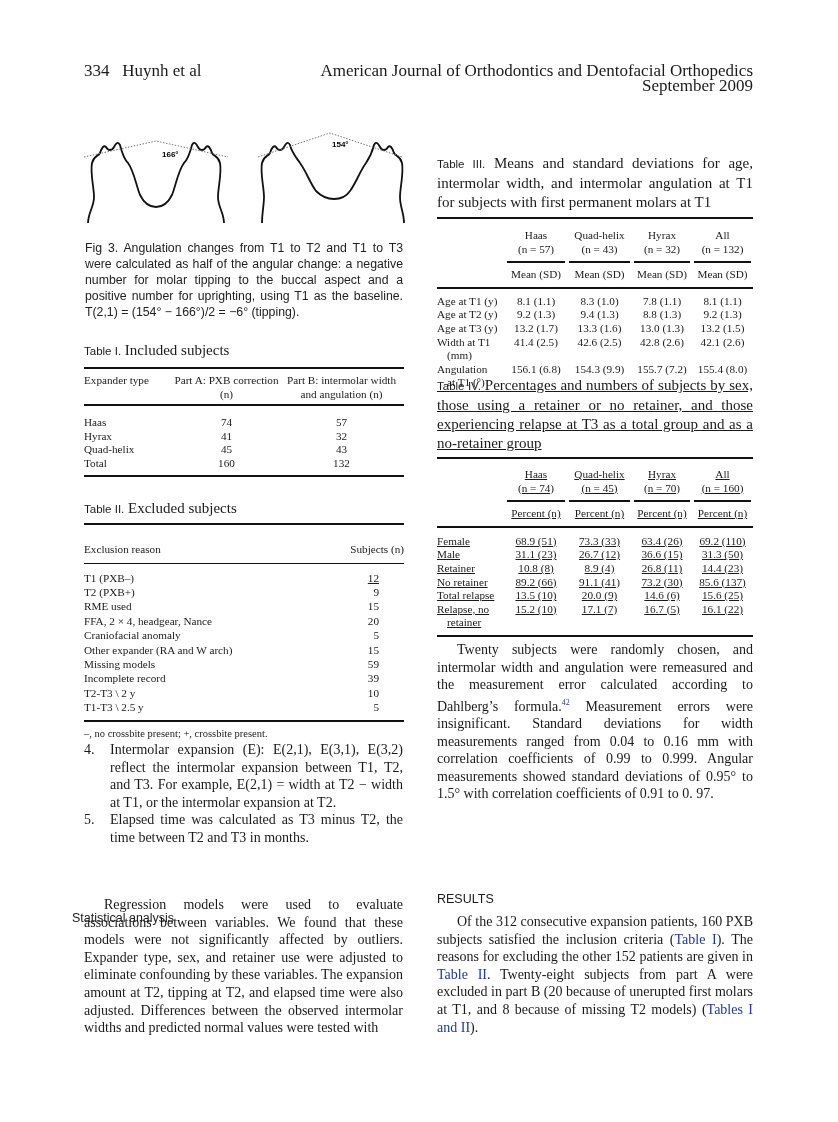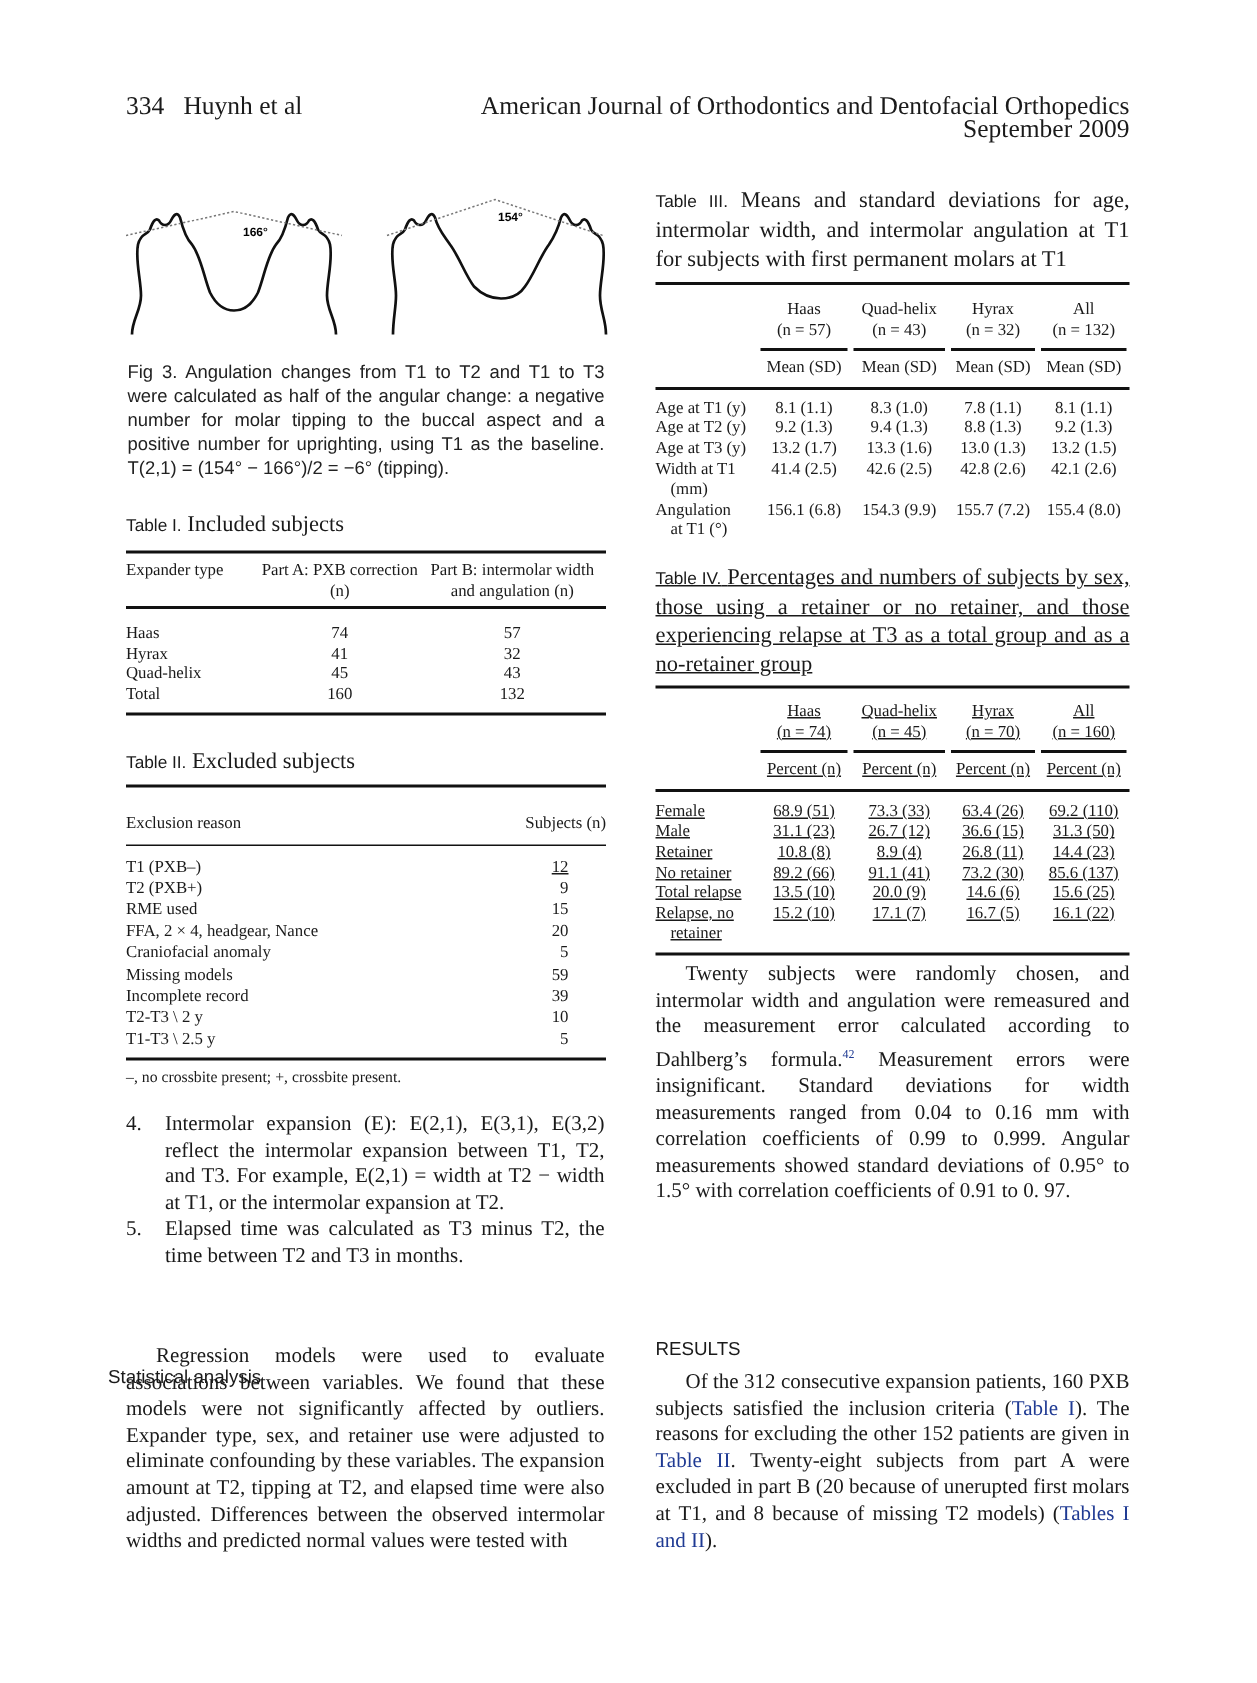--- a/index.html
+++ b/index.html
@@ -129,20 +129,24 @@
         </tr>
     <tr>
           <td>FFA, 2 × 4, headgear, Nance</td>
           <td class="r" style="padding-right:25px;">20</td>
         </tr>
     <tr>
           <td>Craniofacial anomaly</td>
           <td class="r" style="padding-right:25px;">5</td>
         </tr>
     <tr>
+          <td>Other expander (RA and W arch)</td>
+          <td class="r" style="padding-right:25px;">15</td>
+        </tr>
+    <tr>
           <td>Missing models</td>
           <td class="r" style="padding-right:25px;">59</td>
         </tr>
     <tr>
           <td>Incomplete record</td>
           <td class="r" style="padding-right:25px;">39</td>
         </tr>
     <tr>
           <td>T2-T3 \ 2 y</td>
           <td class="r" style="padding-right:25px;">10</td>
@@ -165,21 +169,21 @@
   <div class="list-item">
     <span class="num">5.</span>
     <span class="txt">Elapsed time was calculated as T3 minus T2, the time between T2 and T3 in months.</span>
   </div>
 </div>
 
 <div class="abs sec-head" style="left:72px; top:875px;margin-top:36px;">Statistical analysis</div>
 <div class="abs body-text indent" style="left:84px; top:896px; width:319px;">Regression models were used to evaluate associations between variables. We found that these models were not significantly affected by outliers. Expander type, sex, and retainer use were adjusted to eliminate confounding by these variables. The expansion amount at T2, tipping at T2, and elapsed time were also adjusted. Differences between the observed intermolar widths and predicted normal values were tested with</div>
 
 <div class="abs" style="left:437px; top:125px; width:316px;">
-  <div class="tbl-title" style="text-align:justify;">
+  <div class="tbl-title" style="text-align:justify;margin-top:29px;">
     <span class="lbl">Table III.</span>
     <span>Means and standard deviations for age, intermolar width, and intermolar angulation at T1 for subjects with first permanent molars at T1</span>
   </div>
   <div class="rule-thick" style="margin-top:5px;"></div>
   <table style="margin-top:10px; table-layout:fixed;">
     <colgroup>
         <col style="width:68px">
         <col style="width:62px">
         <col style="width:65px">
         <col style="width:60px">

